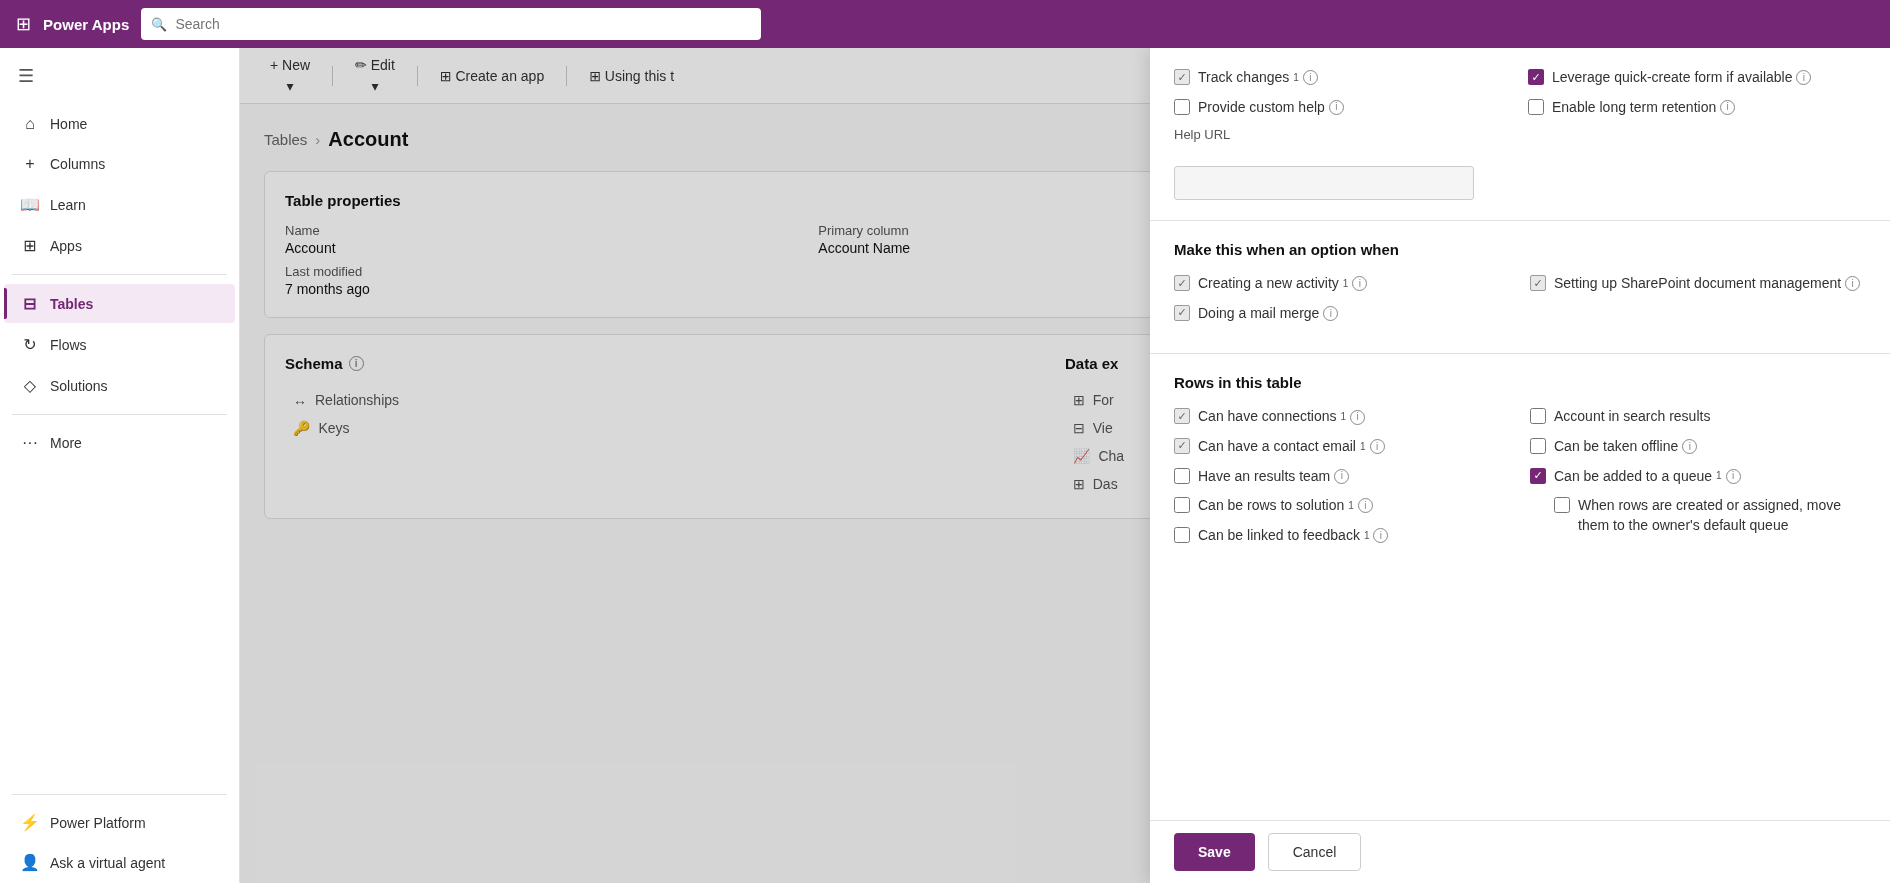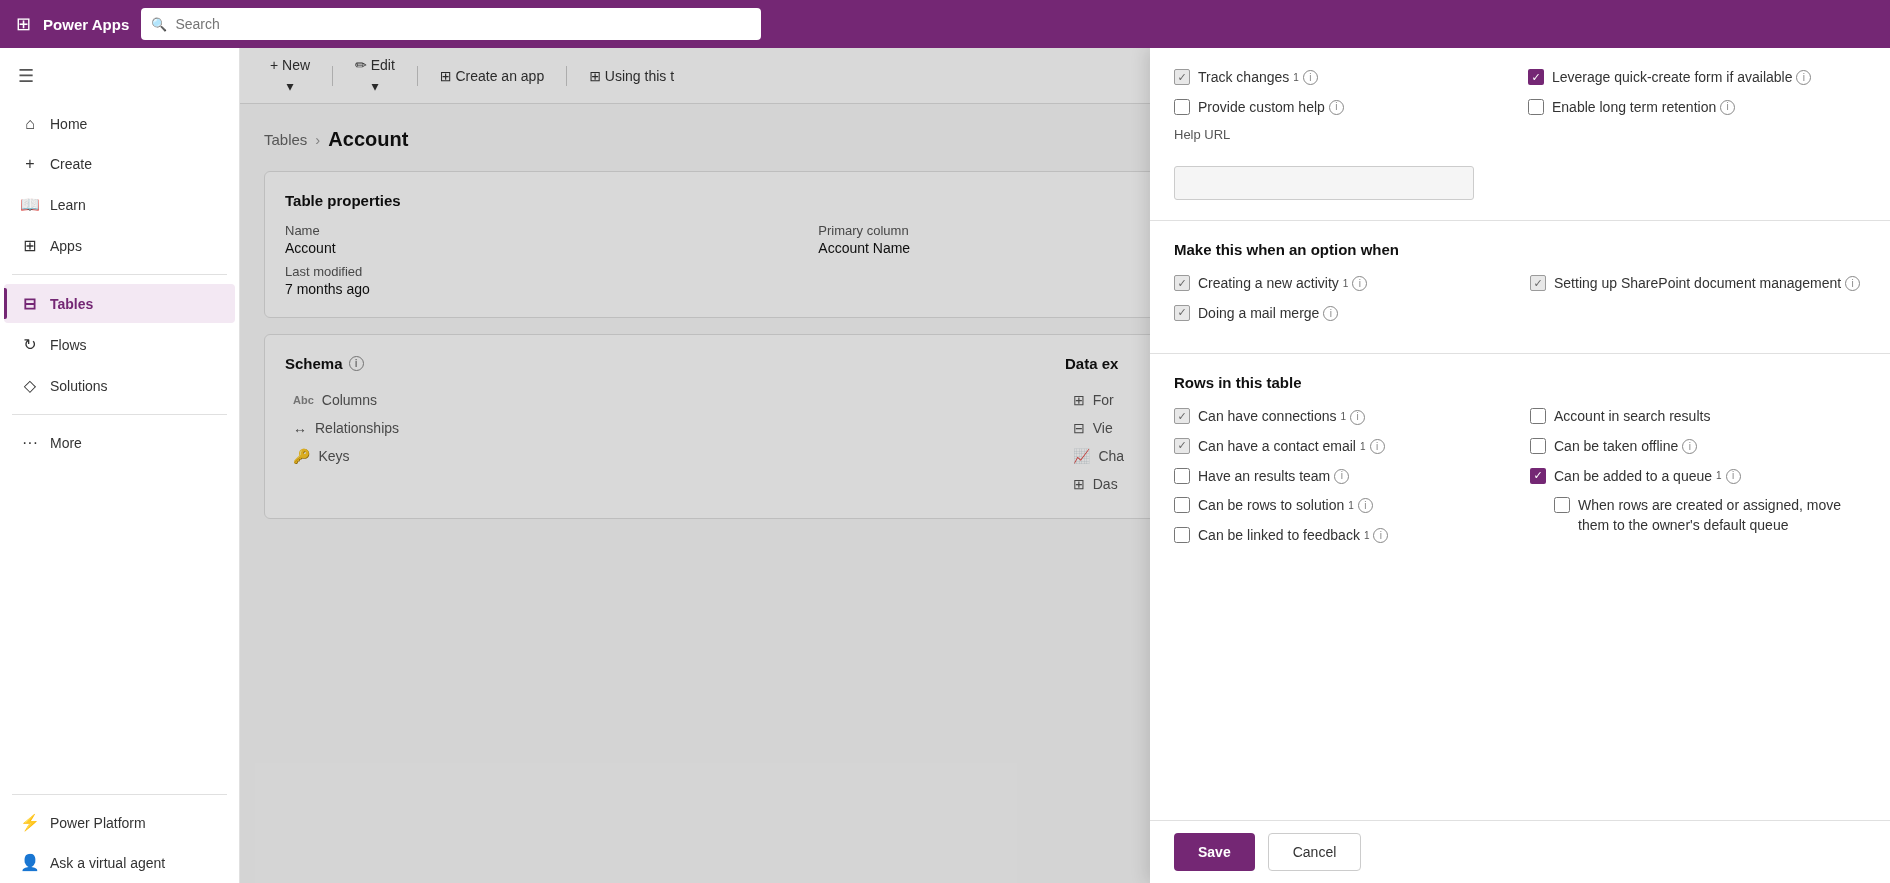--- a/index.html
+++ b/index.html
@@ -355,21 +355,21 @@
     <div class="sidebar-top">
       <div class="sidebar-menu-btn">☰</div>
     </div>
 
     <div class="sidebar-item">
       <span class="sidebar-icon">⌂</span>
       <span>Home</span>
     </div>
     <div class="sidebar-item">
       <span class="sidebar-icon">+</span>
-      <span>Create</span>
+      <span>Columns</span>
     </div>
     <div class="sidebar-item">
       <span class="sidebar-icon">📖</span>
       <span>Learn</span>
     </div>
     <div class="sidebar-item">
       <span class="sidebar-icon">⊞</span>
       <span>Apps</span>
     </div>
 
@@ -459,24 +459,20 @@
       </div>
 
       <div class="section-card">
         <div style="display:grid;grid-template-columns:1fr 1fr;gap:0;">
           <div>
             <div class="section-title" style="display:flex;align-items:center;gap:6px;">
               <span>Schema</span>
               <span class="info-icon">i</span>
             </div>
             <div class="schema-item">
-              <span style="font-size:11px;font-weight:600;color:#888;">Abc</span>
-              <span>Columns</span>
-            </div>
-            <div class="schema-item">
               <span>↔</span>
               <span>Relationships</span>
             </div>
             <div class="schema-item">
               <span>🔑</span>
               <span>Keys</span>
             </div>
           </div>
           <div>
             <div class="section-title">Data ex</div>

